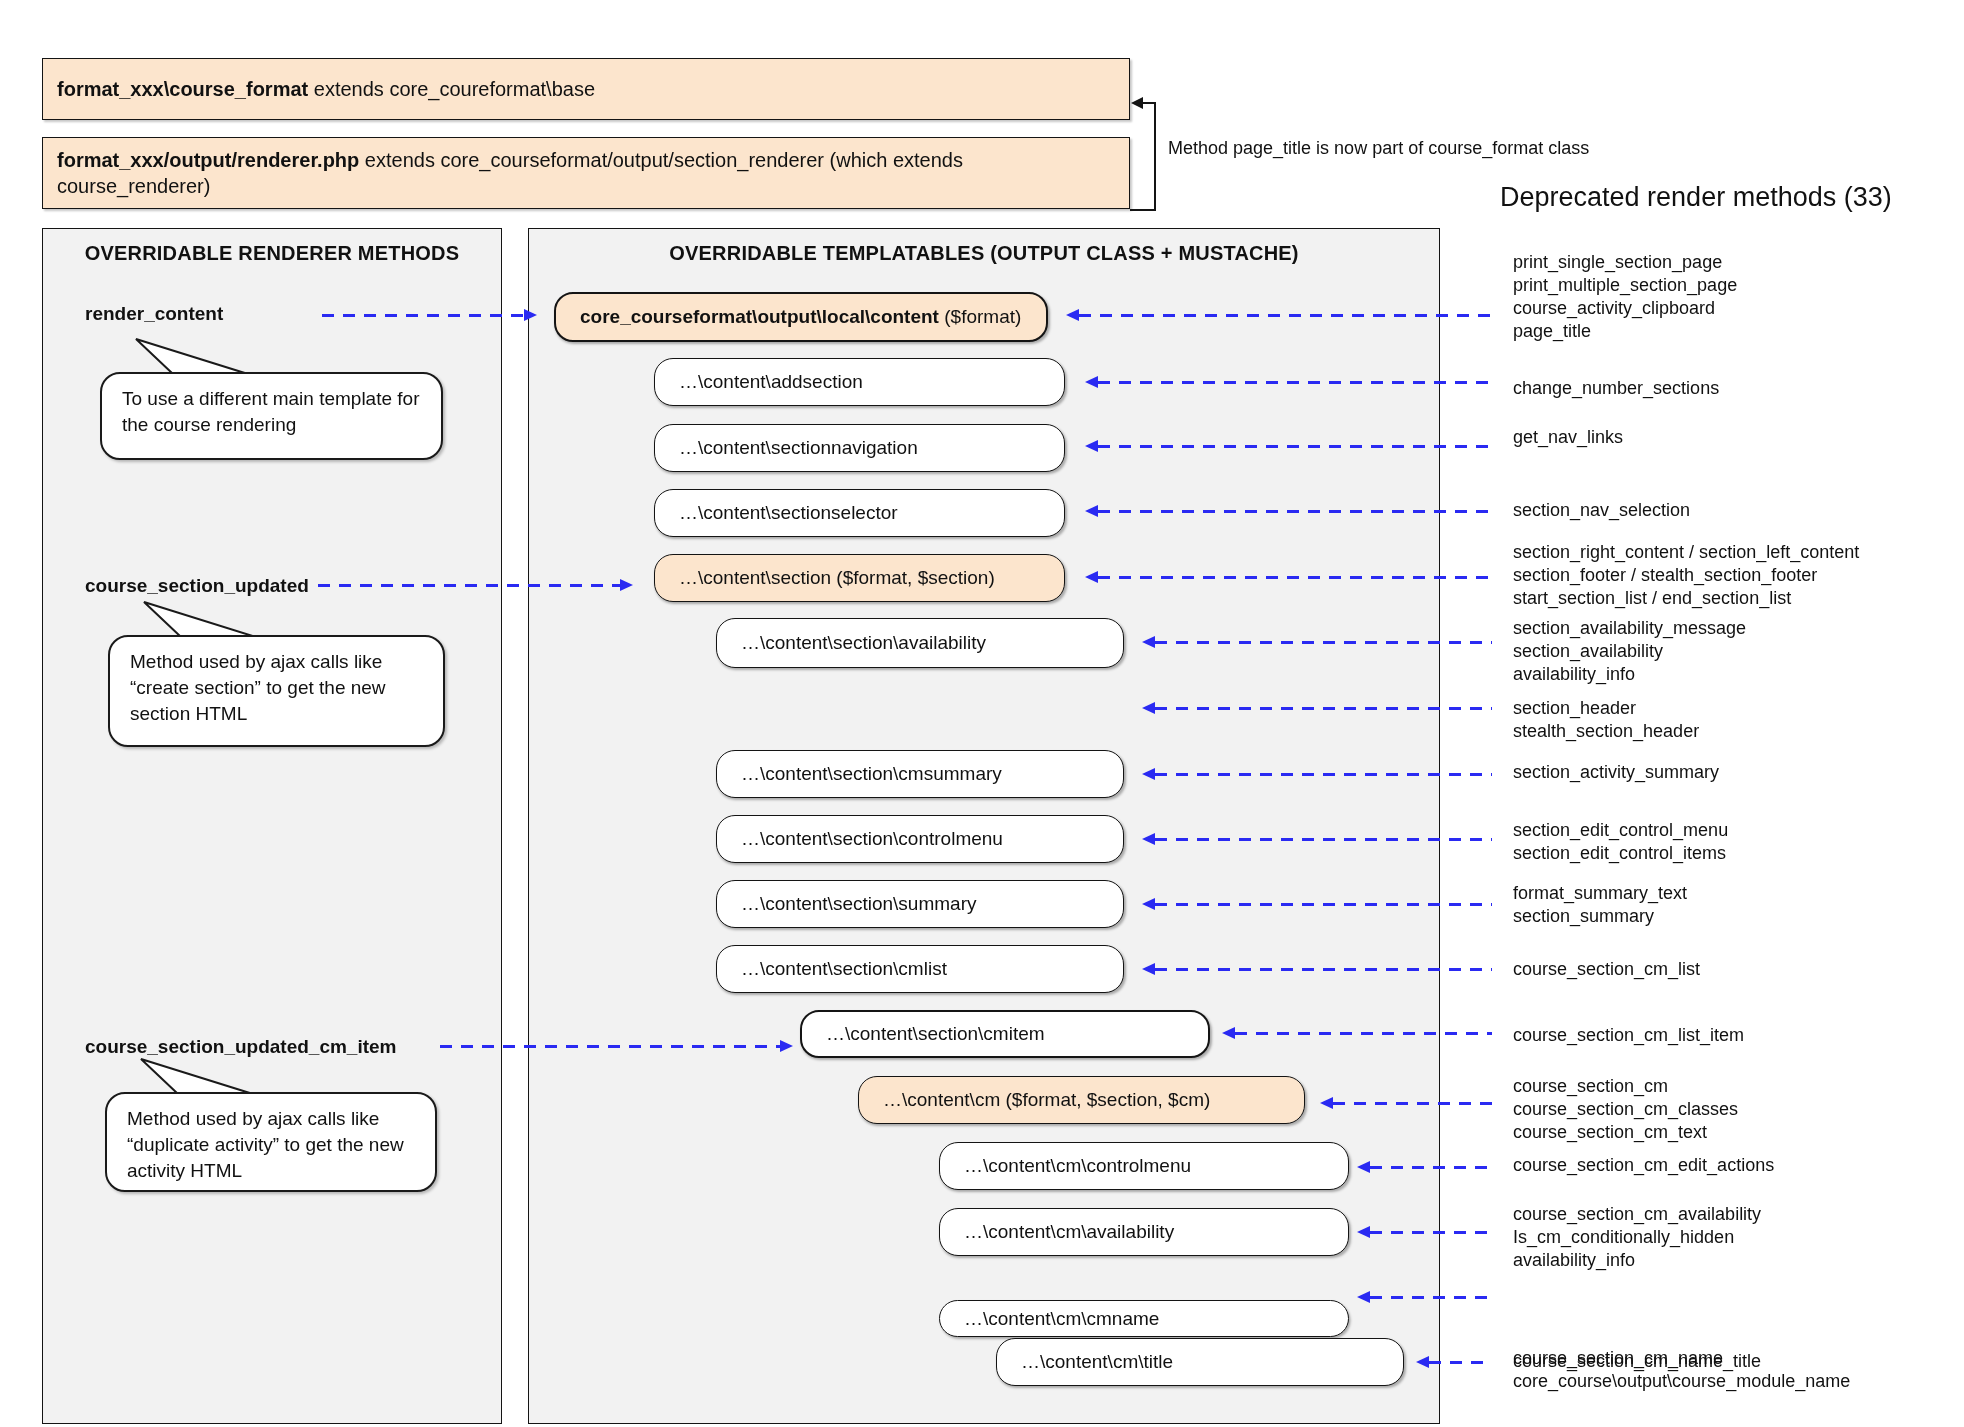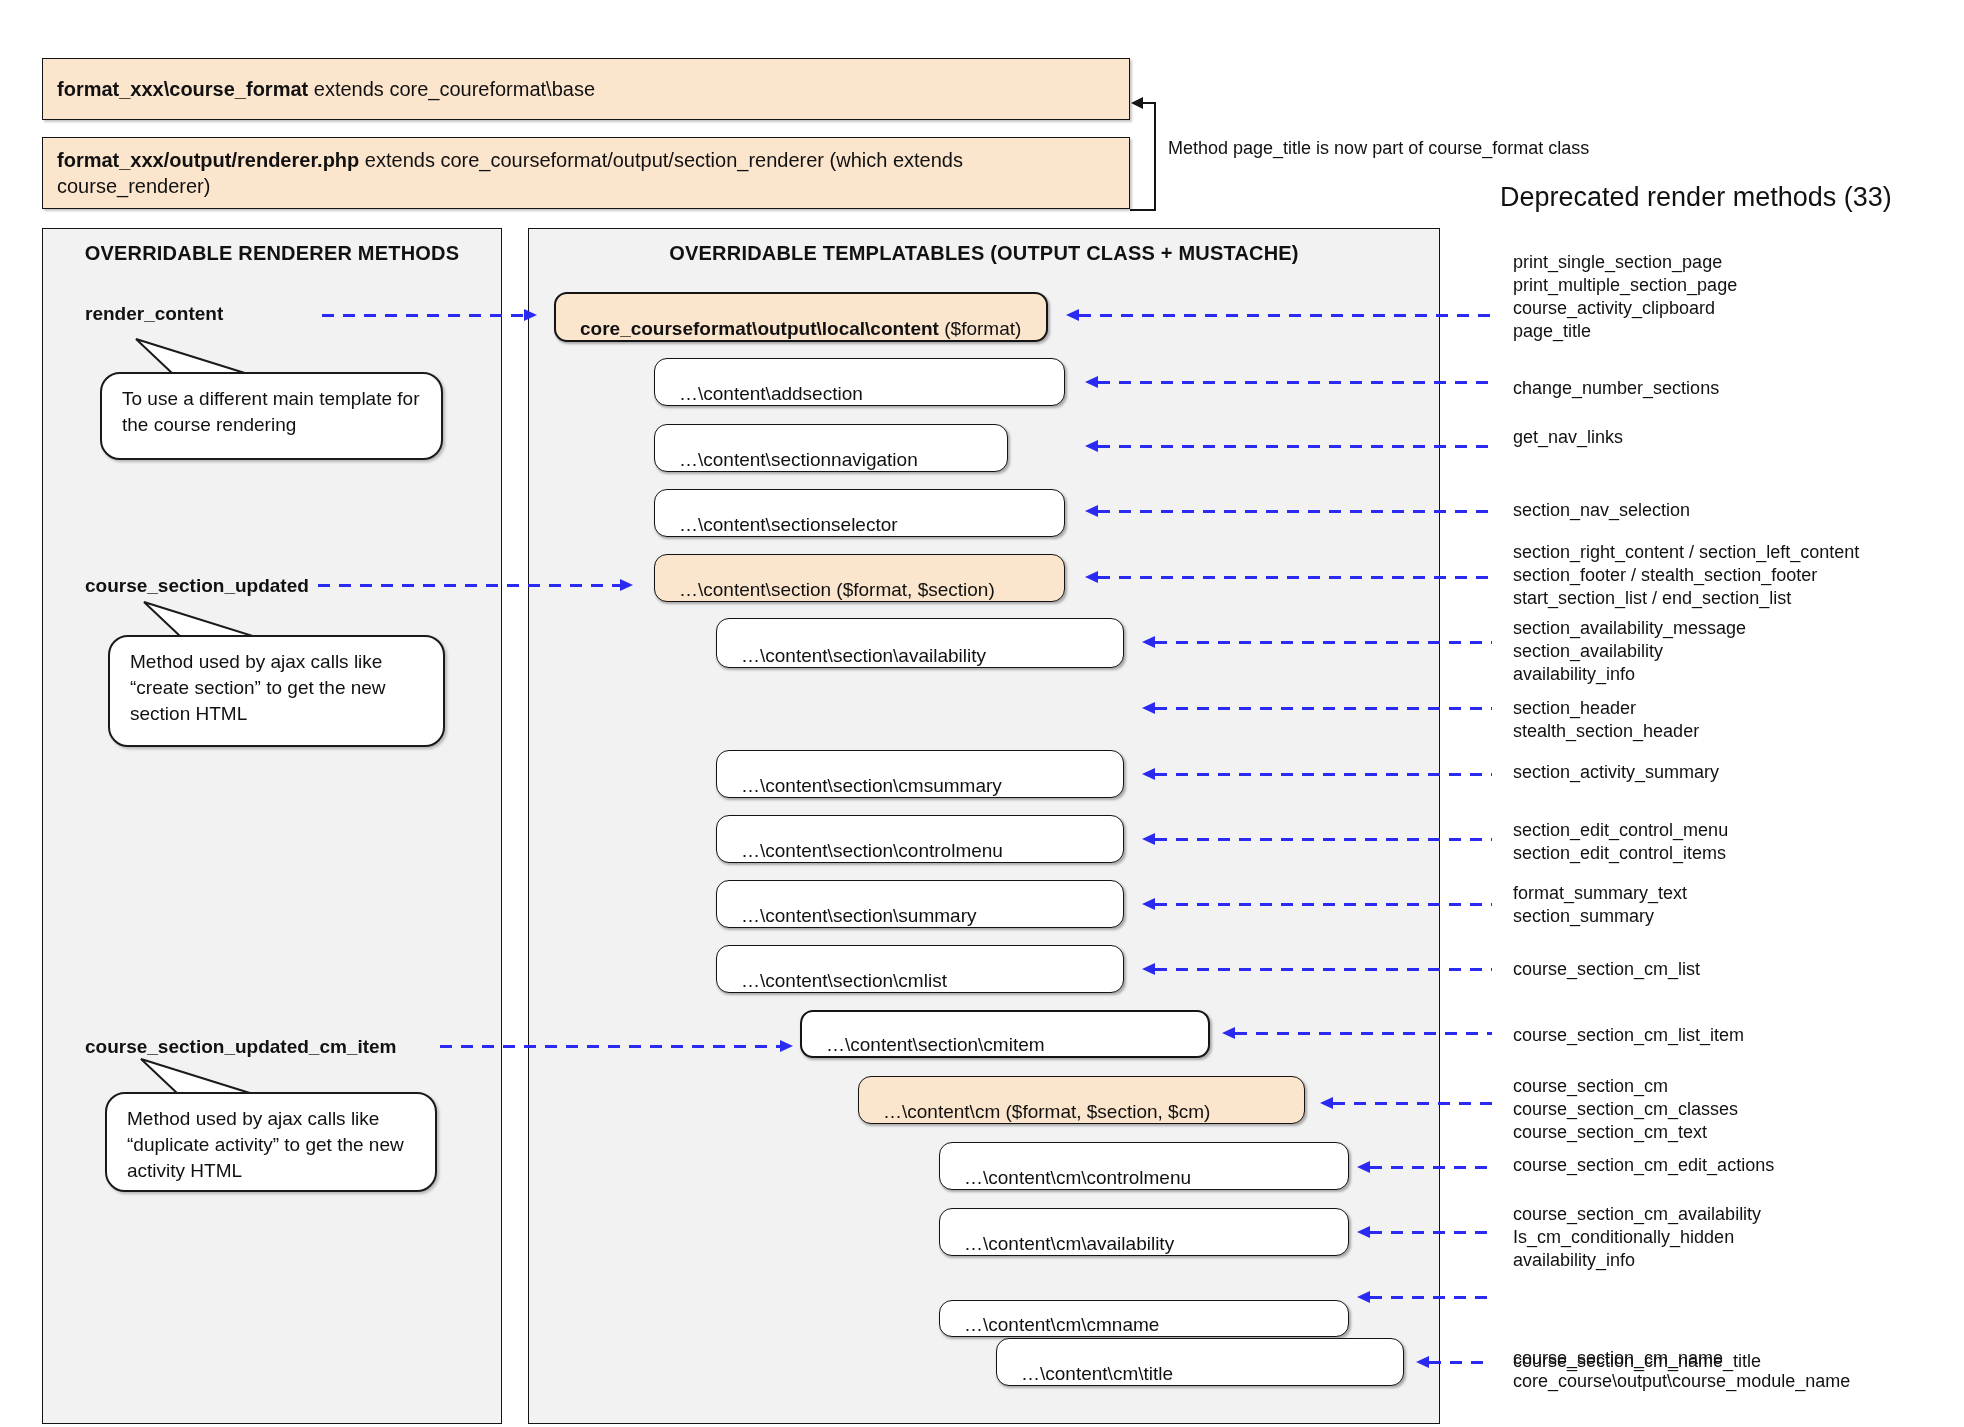--- a/index.html
+++ b/index.html
@@ -5,22 +5,22 @@
   html,body { margin:0; padding:0; background:#ffffff; font-family:"Liberation Sans","DejaVu Sans",sans-serif; color:#111; }
   #stage { position:relative; width:1964px; height:1427px; background:#fff; overflow:hidden;margin-top:20px; }
 
   .topbox { position:absolute; background:var(--accent-fill,#fce5cd); border:1.8px solid #141414;
             box-shadow:2px 2px 2px rgba(0,0,0,0.22); display:flex; align-items:center;
             font-size:20px; line-height:26px; padding:0 14px; box-sizing:border-box; }
 
   .panel { position:absolute; background:var(--panel-bg,#f2f2f2); border:1.6px solid #141414; box-sizing:border-box; }
   .panel-title { position:absolute; font-weight:bold; font-size:20px; text-align:center; letter-spacing:0.2px; }
 
-  .box { position:absolute; background:#ffffff; border:1.6px solid #141414; border-radius:13px;
-         box-shadow:1.5px 2px 2.5px rgba(0,0,0,0.3); display:flex; align-items:flex-end;
+  .box { position:absolute; background:#ffffff; border:1.6px solid #141414; border-radius:19px;
+         box-shadow:1.5px 2px 2.5px rgba(0,0,0,0.3); display:flex; align-items:center;
          padding:0 10px 0 24px; font-size:19px; box-sizing:border-box; white-space:nowrap; }
   .box.orange { background:var(--accent-fill,#fce5cd); }
   .box.thick { border-width:2.6px; }
 
   .side-label { position:absolute; font-weight:bold; font-size:19px; white-space:nowrap; }
 
   .bubble { position:absolute; background:#fff; border:2px solid #1a1a1a; border-radius:20px;
             font-size:19px; line-height:26px; padding:12px 12px 10px 20px; box-sizing:border-box;
             box-shadow:2px 2px 3px rgba(0,0,0,0.25); }
   .tail { position:absolute; }
@@ -84,21 +84,21 @@
       <path d="M45,38 L8,3 L120,38" fill="#ffffff" stroke="#1a1a1a" stroke-width="2"></path>
     </svg>
   <div class="bubble" style="left:105px;top:1072px;width:332px;height:100px">Method used by ajax calls like “duplicate activity” to get the new activity HTML</div>
 
   <div class="box orange thick" style="left:554px;top:272px;width:494px;height:50px">
     <span><b>core_courseformat\output\local\content</b><span> ($format)</span></span>
   </div>
   <div class="box" style="left:654px;top:338px;width:411px;height:48px">
       <span>…\content\addsection</span>
     </div>
-  <div class="box" style="left:654px;top:404px;width:354px;height:48px">
+  <div class="box" style="left:654px;top:404px;width:411px;height:48px">
       <span>…\content\sectionnavigation</span>
     </div>
   <div class="box" style="left:654px;top:469px;width:411px;height:48px">
       <span>…\content\sectionselector</span>
     </div>
   <div class="box orange" style="left:654px;top:534px;width:411px;height:48px">
       <span>…\content\section ($format, $section)</span>
     </div>
   <div class="box" style="left:716px;top:598px;width:408px;height:50px">
       <span>…\content\section\availability</span>

